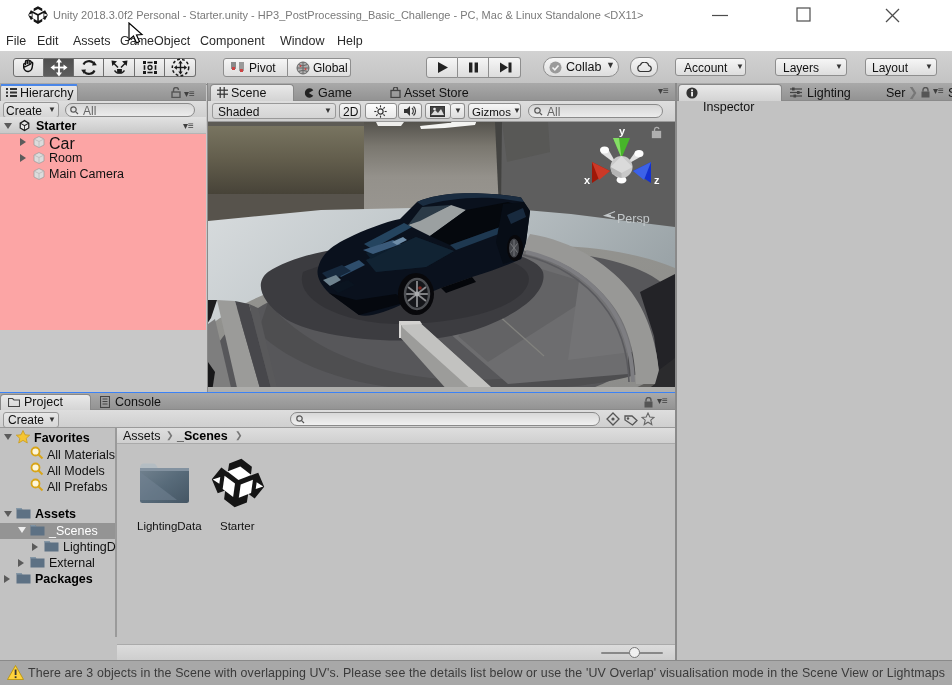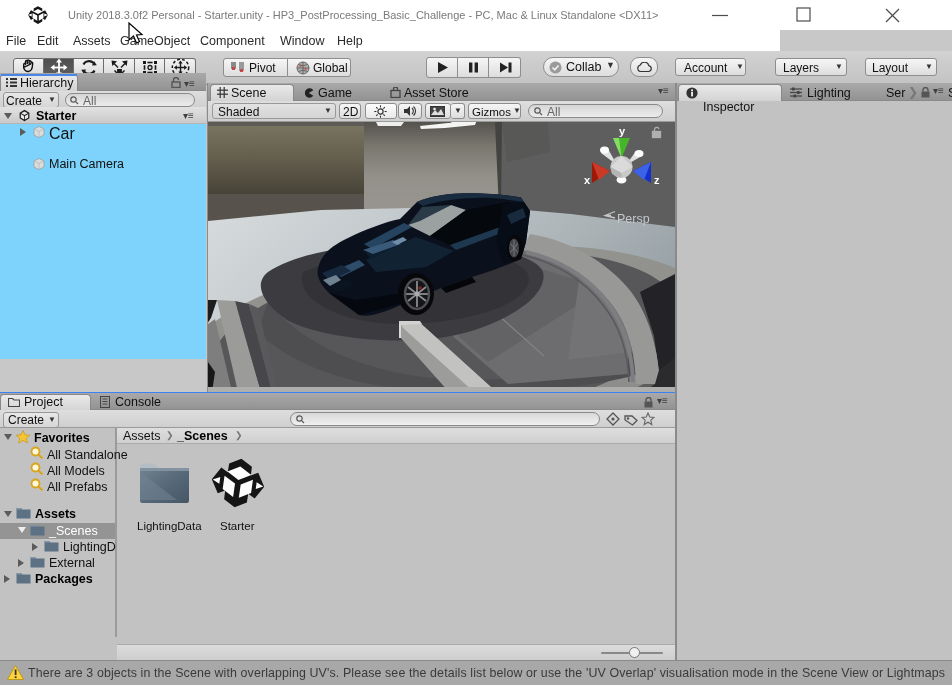--- a/index.html
+++ b/index.html
@@ -3,22 +3,22 @@
 <meta charset="utf-8">
 <style>
   html,body{margin:0;padding:0;}
   #win{position:relative;width:952px;height:685px;overflow:hidden;background:#c8c8c8;
        font-family:"Liberation Sans",sans-serif;-webkit-font-smoothing:antialiased;}
   .abs{position:absolute;}
   .btn{position:absolute;background:linear-gradient(#f6f6f6,#ddd);border:1px solid #8e8e8e;border-radius:3px;box-sizing:border-box;}
   .txt{position:absolute;white-space:nowrap;}
   
   #titlebar{position:absolute;left:0;top:0;width:952px;height:30px;background:#fff;}
-  #title{position:absolute;left:68px;top:9px;font-size:11px;color:#7a7a7a;letter-spacing:0;}
-  #menubar{position:absolute;left:0;top:30px;width:780px;height:21px;background:#fff;font-size:12.5px;color:#2a2a2a;}
+  #title{position:absolute;left:53px;top:9px;font-size:11px;color:#7a7a7a;letter-spacing:0;}
+  #menubar{position:absolute;left:0;top:30px;width:952px;height:21px;background:#fff;font-size:12.5px;color:#2a2a2a;}
   #menubar span{position:absolute;top:4px;}
   
   #toolbar{position:absolute;left:0;top:51px;width:952px;height:34px;
      background:linear-gradient(#d2d2d2,#c3c3c3);border-bottom:1px solid #8a8a8a;box-sizing:border-box;}
   .toolbtn{position:absolute;top:7px;height:19px;box-sizing:border-box;border:1px solid #6e6e6e;
      background:linear-gradient(#f2f2f2,#dadada);}
   .toolsel{background:linear-gradient(#4f4f4f,#5e5e5e);}
   
   .strip{position:absolute;background:linear-gradient(#a9a9a9,#939393);border-bottom:1px solid #8a8a8a;box-sizing:border-box;}
   .tab{position:absolute;top:1px;height:17px;background:linear-gradient(#e9e9e9,#d3d3d3);
@@ -179,21 +179,21 @@
     <div class="txt" style="left:684px;top:10px;font-size:12px;color:#111">Account</div>
     <div class="txt" style="left:736px;top:11px;font-size:8px;color:#333">▼</div>
     <div class="btn" style="left:775px;top:7px;width:72px;height:18px;"></div>
     <div class="txt" style="left:783px;top:10px;font-size:12px;color:#111">Layers</div>
     <div class="txt" style="left:835px;top:11px;font-size:8px;color:#333">▼</div>
     <div class="btn" style="left:865px;top:7px;width:72px;height:18px;"></div>
     <div class="txt" style="left:872px;top:10px;font-size:12px;color:#111">Layout</div>
     <div class="txt" style="left:925px;top:11px;font-size:8px;color:#333">▼</div>
   </div>
 
-  <div class="abs" id="hierarchy" style="left:0;top:73px;width:206px;height:286px;background:#7dd3fc;">
+  <div class="abs" id="hierarchy" style="left:0;top:83px;width:206px;height:247px;background:#fca5a5;">
     <div class="strip" style="left:0;top:0;width:206px;height:18px;"></div>
     <div class="tab" style="left:0;width:78px;"></div>
     <div class="abs" style="left:1px;top:1px;width:76px;height:2px;background:#4a86e8;"></div>
     <svg class="abs" style="left:6px;top:5px" width="11" height="9" viewBox="0 0 11 9">
       <g fill="#333">
           <rect x="0" y="0" width="2" height="2"></rect>
           <rect x="4" y="0" width="7" height="2"></rect>
       <rect x="0" y="3.5" width="2" height="2"></rect>
           <rect x="4" y="3.5" width="7" height="2"></rect>
       <rect x="0" y="7" width="2" height="2"></rect>
@@ -229,20 +229,28 @@
       <div class="txt" style="left:36px;top:2px;font-size:12.5px;font-weight:bold;color:#000;">Starter</div>
       <div class="menuicon" style="left:183px;top:3px;">▾≡</div>
     </div>
     <div class="abs" style="left:0;top:51px;width:206px;height:16px;">
       <div class="tri-r abs" style="left:20px;top:4px;"></div>
       <svg class="cube" style="left:33px;top:2px" viewBox="0 0 12 12">
           <path d="M6 0.5 L11 3 L11 9 L6 11.5 L1 9 L1 3 Z" fill="#dcdcdc" stroke="#9a9a9a" stroke-width="0.7"></path>
           <path d="M1 3 L6 5.5 L11 3 M6 5.5 L6 11.5" stroke="#b5b5b5" stroke-width="0.7" fill="none"></path>
         </svg>
       <div class="txt" style="left:49px;top:1px;font-size:16px;color:#111">Car</div>
+    </div>
+    <div class="abs" style="left:0;top:67px;width:206px;height:16px;">
+      <div class="tri-r abs" style="left:20px;top:4px;"></div>
+      <svg class="cube" style="left:33px;top:2px" viewBox="0 0 12 12">
+          <path d="M6 0.5 L11 3 L11 9 L6 11.5 L1 9 L1 3 Z" fill="#dcdcdc" stroke="#9a9a9a" stroke-width="0.7"></path>
+          <path d="M1 3 L6 5.5 L11 3 M6 5.5 L6 11.5" stroke="#b5b5b5" stroke-width="0.7" fill="none"></path>
+        </svg>
+      <div class="txt" style="left:49px;top:1px;font-size:12.5px;color:#111">Room</div>
     </div>
     <div class="abs" style="left:0;top:83px;width:206px;height:16px;">
       <svg class="cube" style="left:33px;top:2px" viewBox="0 0 12 12">
           <path d="M6 0.5 L11 3 L11 9 L6 11.5 L1 9 L1 3 Z" fill="#dcdcdc" stroke="#9a9a9a" stroke-width="0.7"></path>
           <path d="M1 3 L6 5.5 L11 3 M6 5.5 L6 11.5" stroke="#b5b5b5" stroke-width="0.7" fill="none"></path>
         </svg>
       <div class="txt" style="left:49px;top:1px;font-size:12.5px;color:#111">Main Camera</div>
     </div>
   </div>
 
@@ -560,21 +568,21 @@
 
     <div class="tri-d abs" style="left:4px;top:41px;"></div>
     <svg class="abs" style="left:16px;top:37px" width="14" height="14" viewBox="0 0 14 14">
       <path d="M7 0.5 L9 4.8 L13.7 5.2 L10.2 8.3 L11.3 13 L7 10.4 L2.7 13 L3.8 8.3 L0.3 5.2 L5 4.8 Z" fill="#f5c532" stroke="#c89a1e" stroke-width="0.8"></path>
     </svg>
     <div class="txt" style="left:34px;top:38px;font-size:12.5px;font-weight:bold;color:#000">Favorites</div>
     <svg class="abs" style="left:30px;top:53px" width="14" height="14" viewBox="0 0 14 14">
       <circle cx="5.5" cy="5.5" r="4" fill="#fdf6da" stroke="#d8a417" stroke-width="1.8"></circle>
       <line x1="8.5" y1="8.5" x2="12.5" y2="12.5" stroke="#d8a417" stroke-width="2"></line>
     </svg>
-    <div class="txt" style="left:47px;top:55px;font-size:12.5px;color:#111">All Standalone</div>
+    <div class="txt" style="left:47px;top:55px;font-size:12.5px;color:#111">All Materials</div>
     <svg class="abs" style="left:30px;top:69px" width="14" height="14" viewBox="0 0 14 14">
       <circle cx="5.5" cy="5.5" r="4" fill="#fdf6da" stroke="#d8a417" stroke-width="1.8"></circle>
       <line x1="8.5" y1="8.5" x2="12.5" y2="12.5" stroke="#d8a417" stroke-width="2"></line>
     </svg>
     <div class="txt" style="left:47px;top:71px;font-size:12.5px;color:#111">All Models</div>
     <svg class="abs" style="left:30px;top:85px" width="14" height="14" viewBox="0 0 14 14">
       <circle cx="5.5" cy="5.5" r="4" fill="#fdf6da" stroke="#d8a417" stroke-width="1.8"></circle>
       <line x1="8.5" y1="8.5" x2="12.5" y2="12.5" stroke="#d8a417" stroke-width="2"></line>
     </svg>
     <div class="txt" style="left:47px;top:87px;font-size:12.5px;color:#111">All Prefabs</div>

